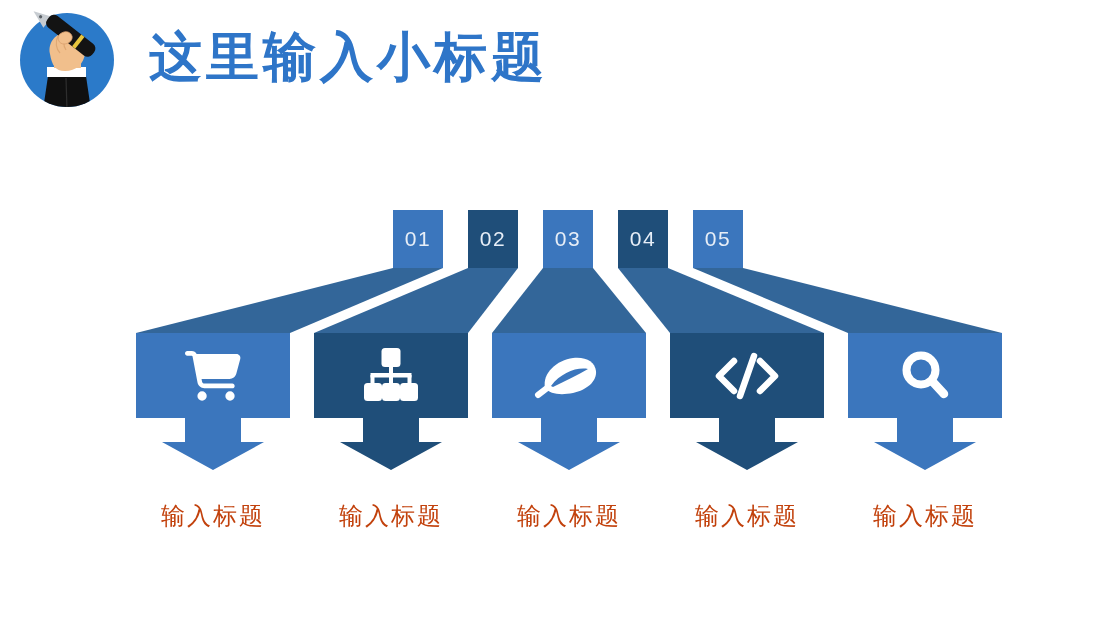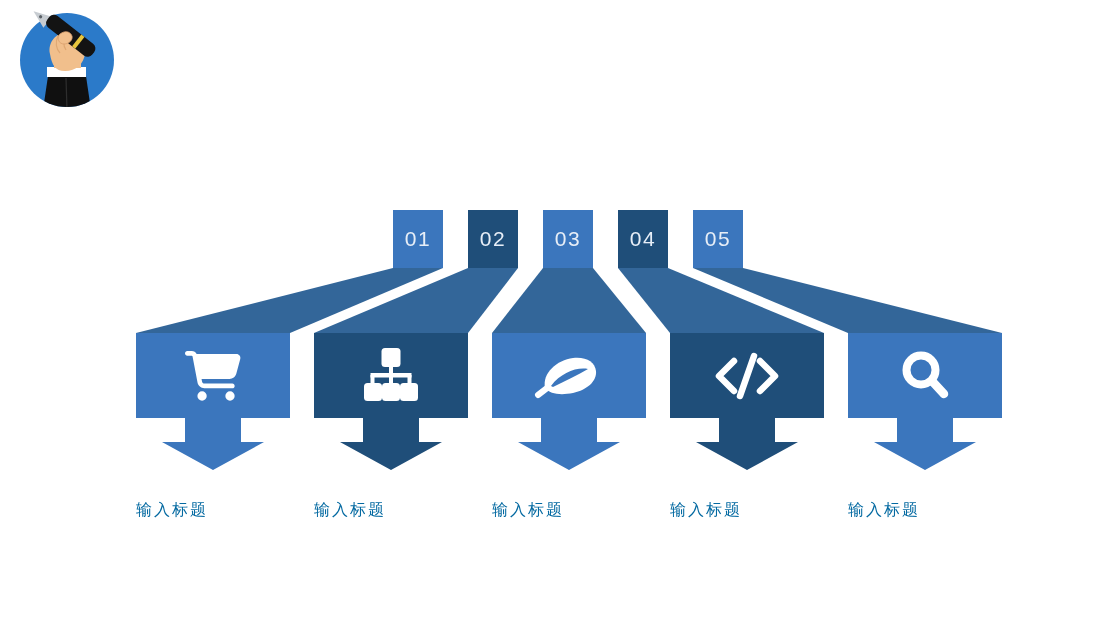--- a/index.html
+++ b/index.html
@@ -16,22 +16,22 @@
   .diagram{position:absolute;left:0;top:0;width:1110px;height:617px;}
   .tone-medium{fill:#3b76bd;}
   .tone-dark{fill:#1f4e79;}
   .funnel{fill:#336699;}
   .tab-num{
     fill:#e7eef7;font-size:21px;letter-spacing:1.5px;
     font-family:"Liberation Sans","DejaVu Sans",sans-serif;
   }
   .icon-stroke{stroke:#ffffff;fill:none;}
   .step-label{
-    position:absolute;top:500px;width:154px;text-align:left;
-    font-size:16px;color:#0369a1;letter-spacing:2px;white-space:nowrap;
+    position:absolute;top:500px;width:154px;text-align:center;
+    font-size:24px;color:#c2410c;letter-spacing:2px;white-space:nowrap;
   }
 </style>
 </head>
 <body>
 
 <div id="slide">
 
   <svg class="logo" viewBox="0 0 104 104">
     <defs>
         <clipPath id="logoclip">
@@ -49,20 +49,21 @@
     <path d="M44,30 C 41,36 42,43 46,47 M52,27 C 49,33 49,40 52,44" stroke="#dfa873" stroke-width="1.2" fill="none"></path>
     <g transform="translate(22,2) rotate(38)">
       <path d="M 0,4 L 18,-3 L 18,11 Z" fill="#c7ccd1"></path>
       <circle cx="9" cy="4" r="1.6" fill="#5a6066"></circle>
       <rect x="16" y="-7" width="57" height="15" rx="6" fill="#131313"></rect>
       <rect x="52" y="-7" width="4" height="15" fill="#e7c53d"></rect>
     </g>
     <path d="M 45,29 C 50,24 56,25 58,30 C 59,34 55,38 50,38 C 45,38 43,33 45,29 Z" fill="#f1bf8c" stroke="#d9a06d" stroke-width="0.8"></path>
   </svg>
 
+  <div class="title">这里输入小标题</div>
 
   <svg class="diagram" viewBox="0 0 1110 617">
 
     <polygon class="funnel" points="393,268 443,268 290,333 136,333"></polygon>
     <polygon class="funnel" points="468,268 518,268 468,333 314,333"></polygon>
     <polygon class="funnel" points="543,268 593,268 646,333 492,333"></polygon>
     <polygon class="funnel" points="618,268 668,268 824,333 670,333"></polygon>
     <polygon class="funnel" points="693,268 743,268 1002,333 848,333"></polygon>
 
     <rect class="tone-medium" x="393" y="210" width="50" height="58"></rect>

